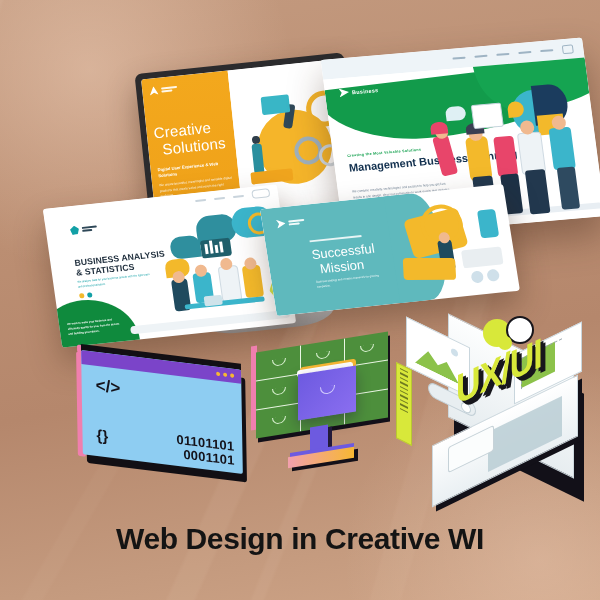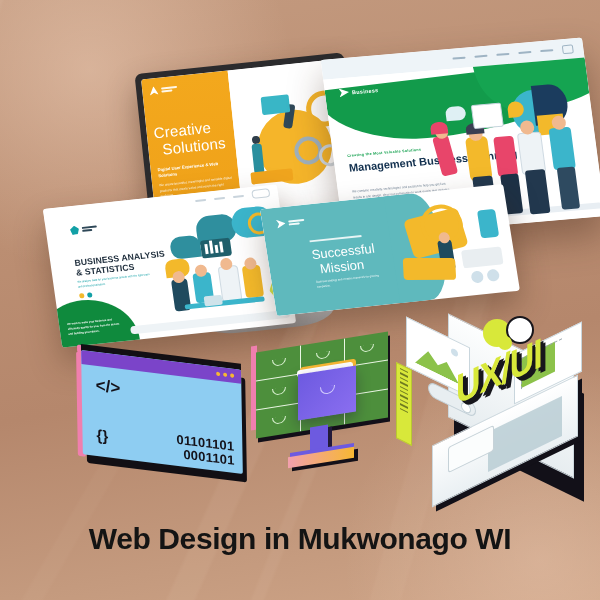--- a/index.html
+++ b/index.html
@@ -434,15 +434,15 @@
     </div>
 
     <div class="ux-text">UX/UI</div>
 
     <div class="lp-baseD"></div>
     <div class="lp-base"></div>
     <div class="lp-kb"></div>
     <div class="lp-pad"></div>
   </div>
 
-  <div id="caption">Web Design in Mukwonago WI</div>
+  <div id="caption">Web Design in Creative WI</div>
 
 </div>
 
 </body></html>

